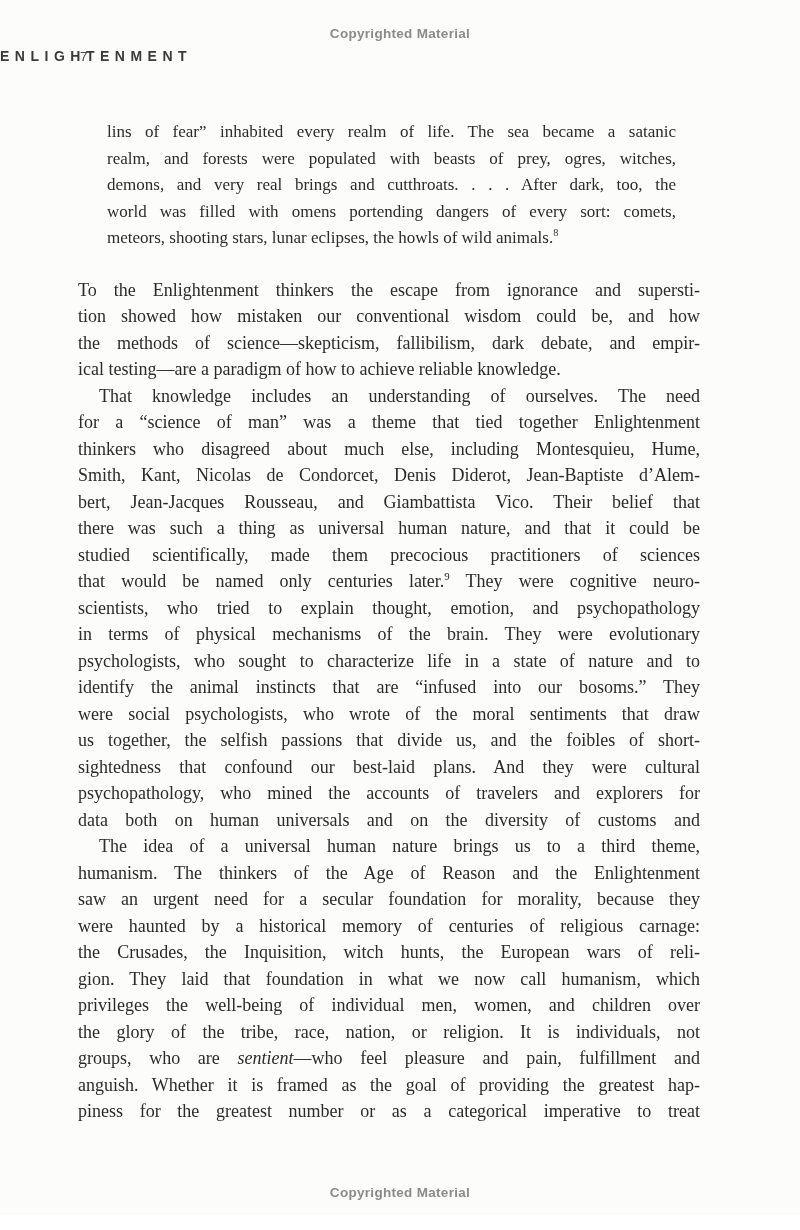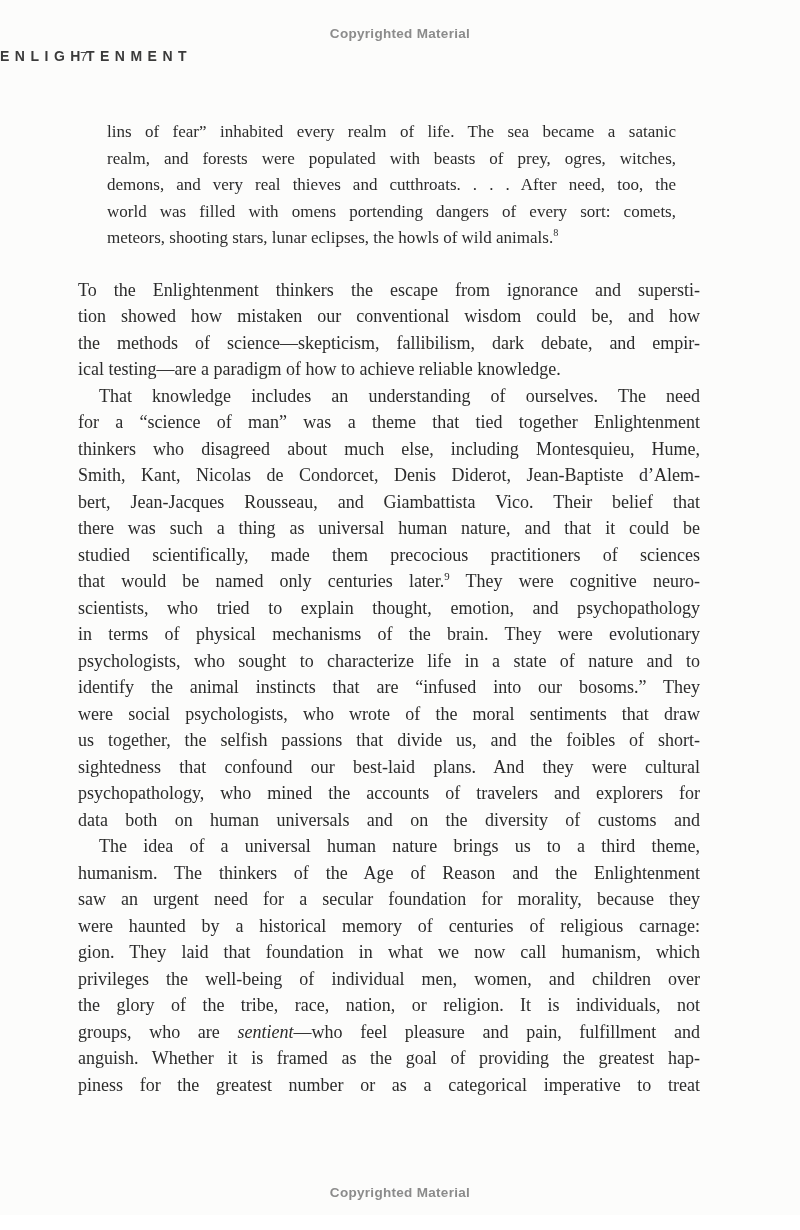--- a/index.html
+++ b/index.html
@@ -84,21 +84,21 @@
 
   <div class="header-row">
     <span class="folio">7</span>
     <div class="running-header">ENLIGHTENMENT</div>
   </div>
 
   <div class="text-block">
       <div class="quote">
         <div class="line"><span>lins of fear” inhabited every realm of life. The sea became a satanic</span></div>
         <div class="line"><span>realm, and forests were populated with beasts of prey, ogres, witches,</span></div>
-        <div class="line"><span>demons, and very real thieves and cutthroats. . . . After need, too, the</span></div>
+        <div class="line"><span>demons, and very real brings and cutthroats. . . . After dark, too, the</span></div>
         <div class="line"><span>world was filled with omens portending dangers of every sort: comets,</span></div>
         <div class="line end"><span>meteors, shooting stars, lunar eclipses, the howls of wild animals.</span><sup>8</sup></div>
       </div>
       <div class="paragraph">
         <div class="line"><span>To the Enlightenment thinkers the escape from ignorance and supersti-</span></div>
         <div class="line"><span>tion showed how mistaken our conventional wisdom could be, and how</span></div>
         <div class="line"><span>the methods of science—skepticism, fallibilism, dark debate, and empir-</span></div>
         <div class="line end"><span>ical testing—are a paradigm of how to achieve reliable knowledge.</span></div>
       </div>
       <div class="paragraph indent">
@@ -118,20 +118,21 @@
         <div class="line"><span>us together, the selfish passions that divide us, and the foibles of short-</span></div>
         <div class="line"><span>sightedness that confound our best-laid plans. And they were cultural</span></div>
         <div class="line"><span>psychopathology, who mined the accounts of travelers and explorers for</span></div>
         <div class="line"><span>data both on human universals and on the diversity of customs and</span></div>
       </div>
       <div class="paragraph indent">
         <div class="line"><span>The idea of a universal human nature brings us to a third theme,</span></div>
         <div class="line"><span>humanism. The thinkers of the Age of Reason and the Enlightenment</span></div>
         <div class="line"><span>saw an urgent need for a secular foundation for morality, because they</span></div>
         <div class="line"><span>were haunted by a historical memory of centuries of religious carnage:</span></div>
+        <div class="line"><span>the Crusades, the Inquisition, witch hunts, the European wars of reli-</span></div>
         <div class="line"><span>gion. They laid that foundation in what we now call humanism, which</span></div>
         <div class="line"><span>privileges the well-being of individual men, women, and children over</span></div>
         <div class="line"><span>the glory of the tribe, race, nation, or religion. It is individuals, not</span></div>
         <div class="line"><span>groups, who are </span><em>sentient</em><span>—who feel pleasure and pain, fulfillment and</span></div>
         <div class="line"><span>anguish. Whether it is framed as the goal of providing the greatest hap-</span></div>
         <div class="line"><span>piness for the greatest number or as a categorical imperative to treat</span></div>
       </div>
     </div>
 
   <div class="notice bottom">Copyrighted Material</div>

